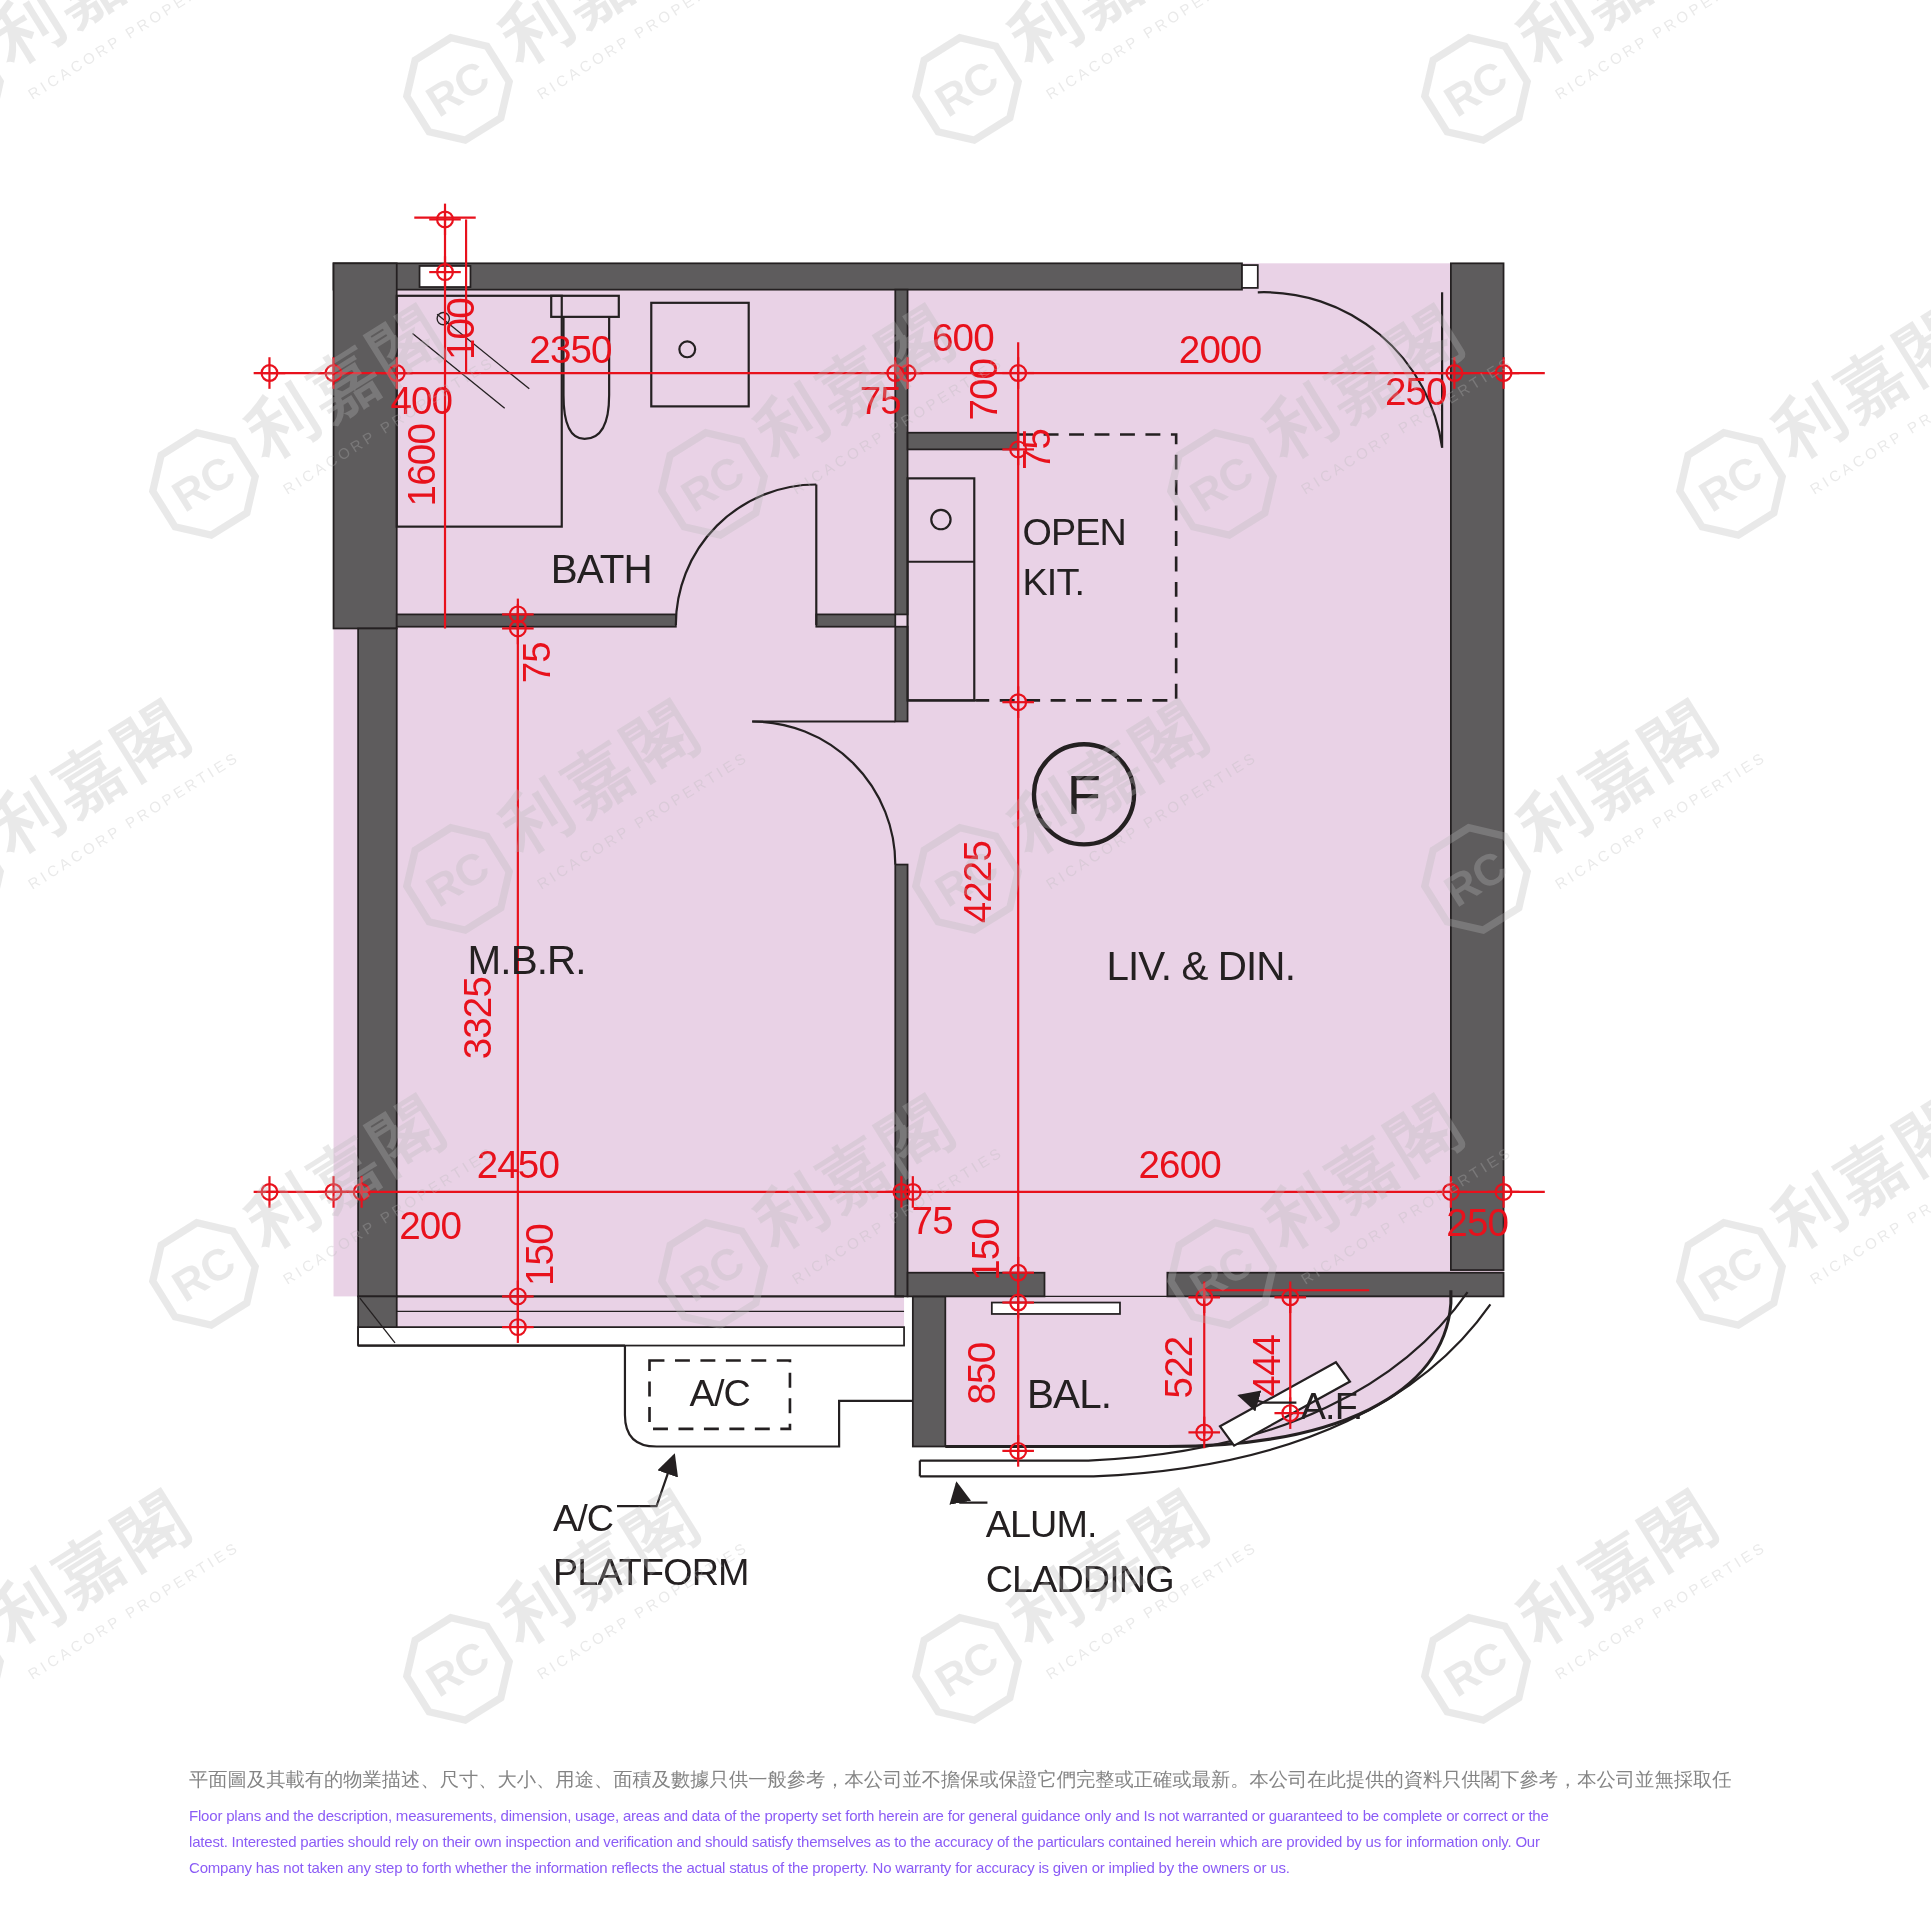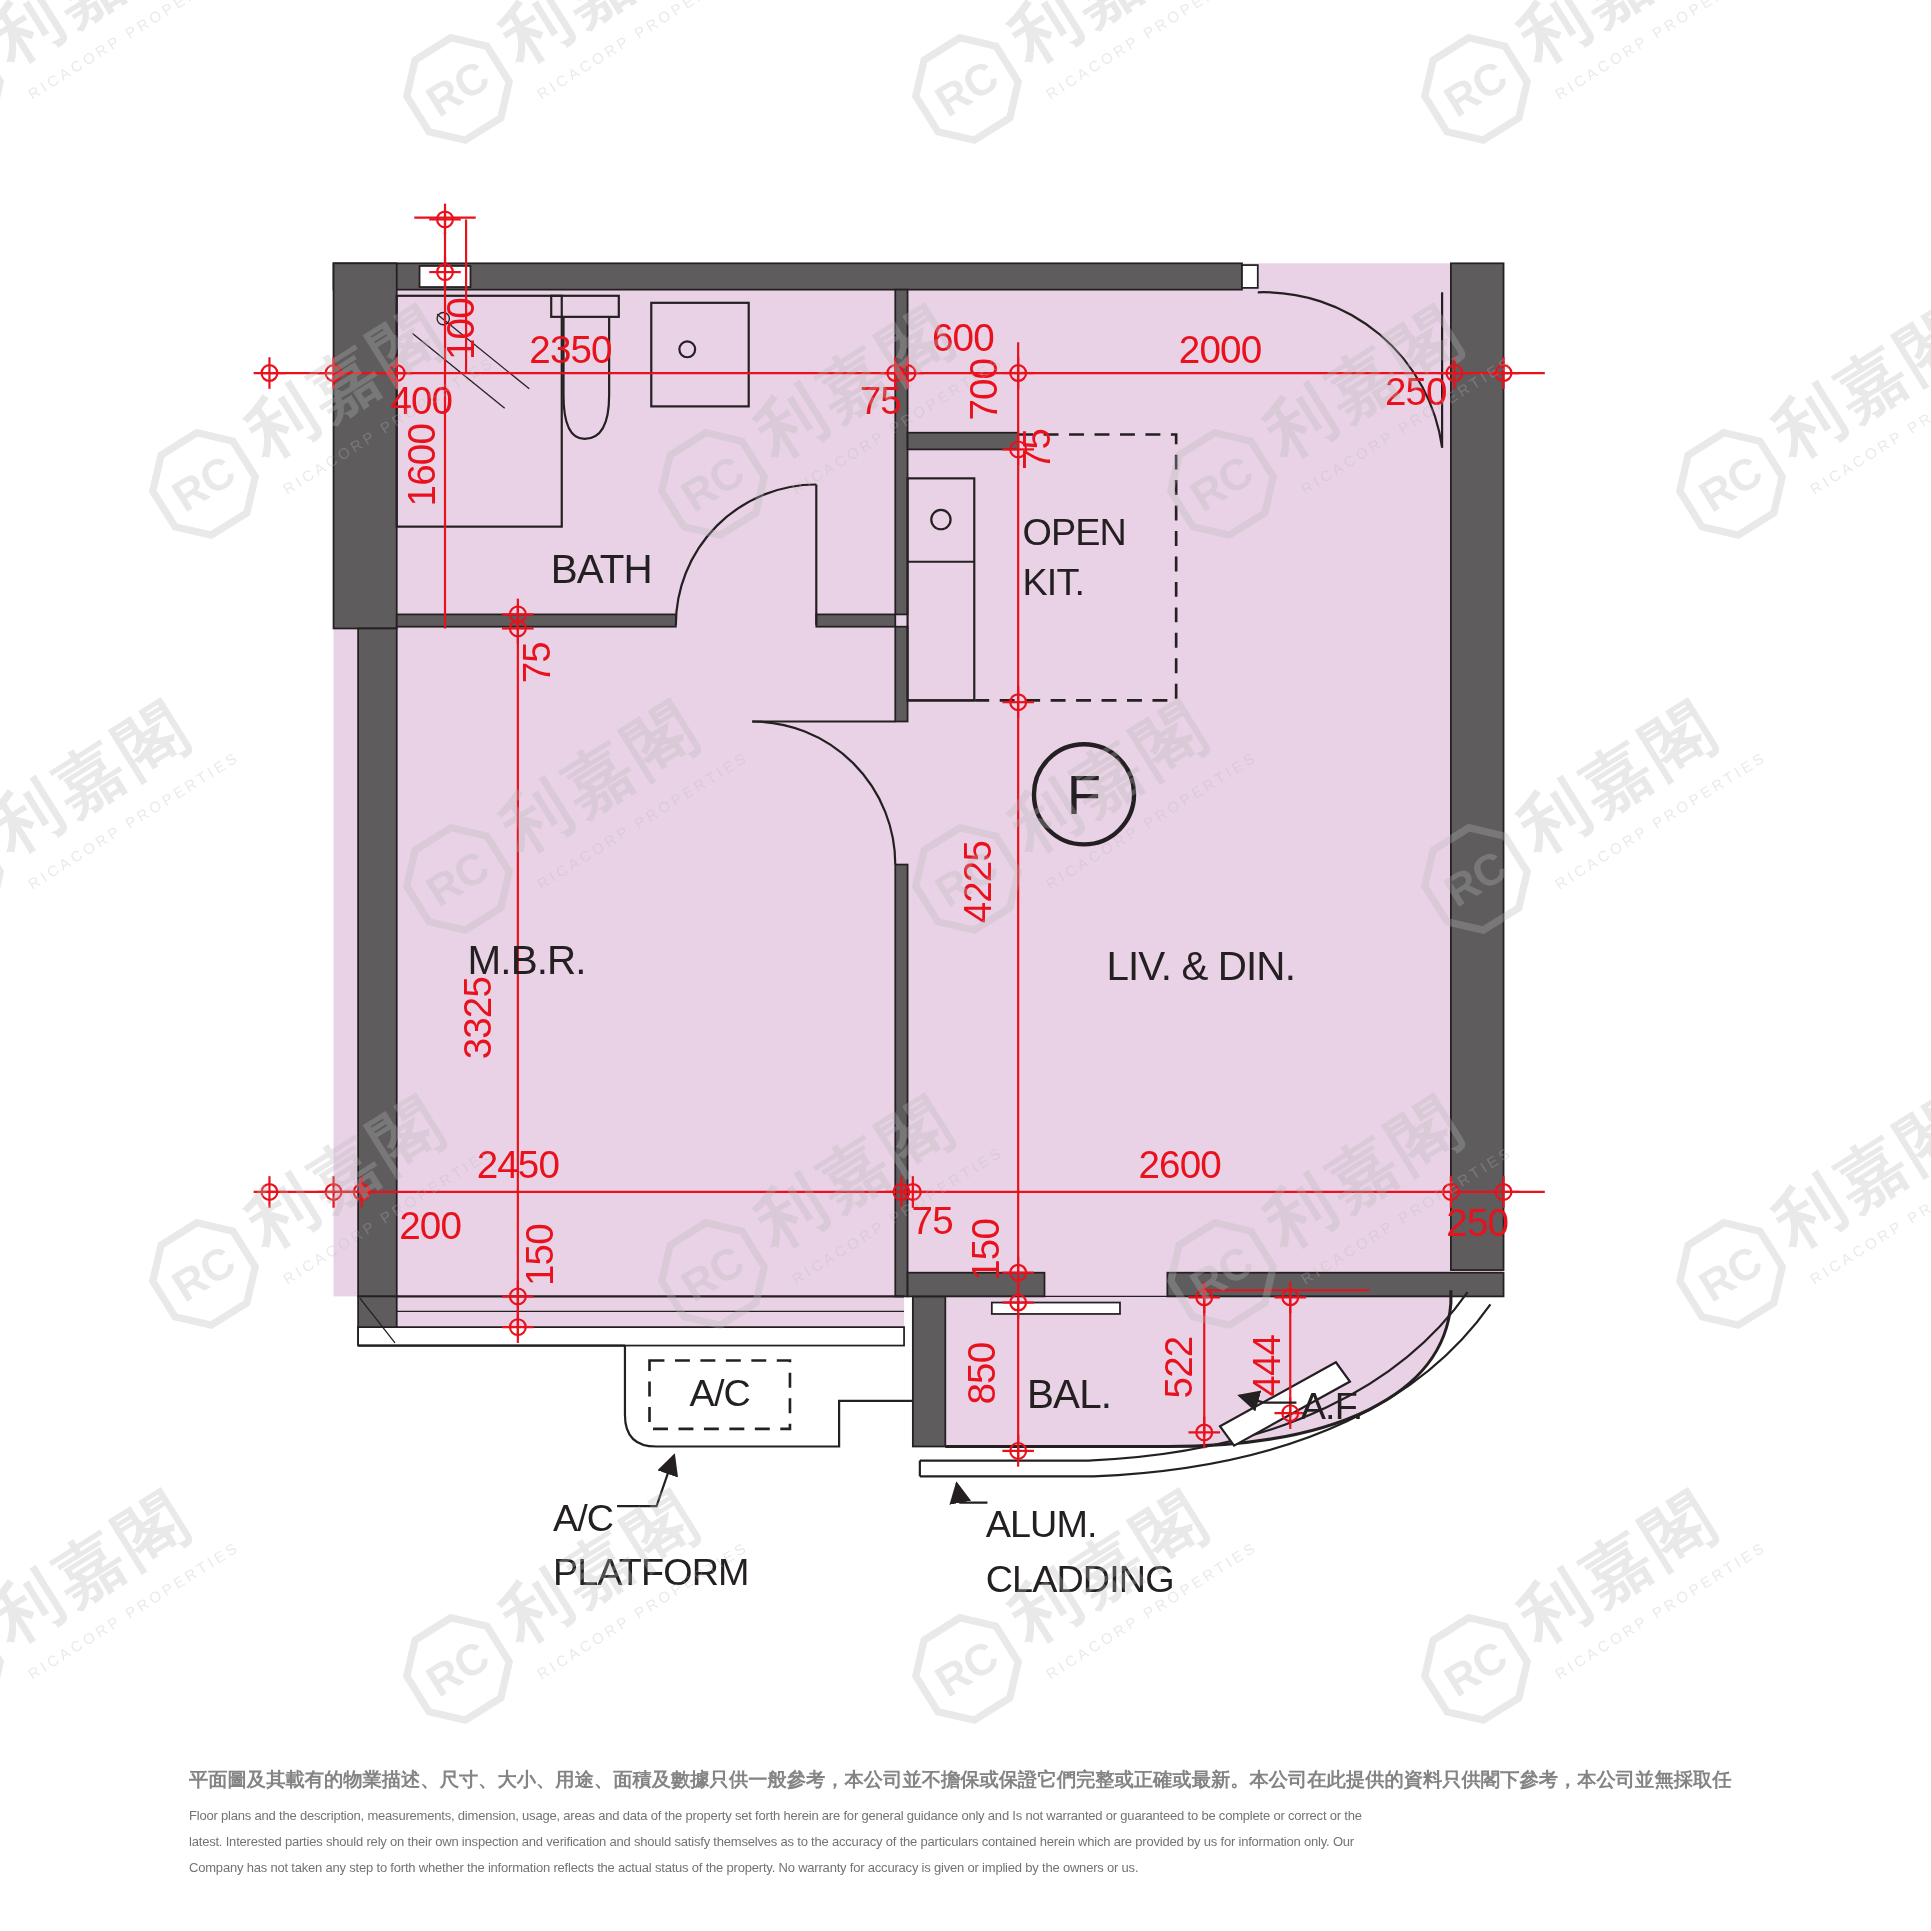--- a/index.html
+++ b/index.html
@@ -14,22 +14,22 @@
   .dashedln{stroke:#242021;fill:none;stroke-width:3;stroke-dasharray:17 12;}
   .redln{stroke:#e8111c;stroke-width:2.5;fill:none;}
   .redmark{stroke:#e8111c;stroke-width:2.5;fill:none;}
   .t-red{fill:#e8111c;font-size:44px;letter-spacing:-1px;}
   .t-blk{fill:#242021;font-size:46px;letter-spacing:-1px;}
   .t-blk-s{fill:#242021;font-size:43px;letter-spacing:-1px;}
   .t-unit{fill:#242021;font-size:64px;}
   .mid{text-anchor:middle;dominant-baseline:middle;}
   .st{text-anchor:start;dominant-baseline:middle;}
   .disclaimer{position:absolute;left:189px;top:1764px;width:1650px;z-index:3;}
-  .disc-zh{color:#848484;font-size:19.3px;line-height:32px;white-space:nowrap;font-weight:bold;}
-  .disc-en{color:#737373;font-size:13px;line-height:26px;white-space:nowrap;letter-spacing:-0.2px;}
+  .disc-zh{color:#848484;font-size:19.3px;line-height:32px;white-space:nowrap;}
+  .disc-en{color:#8b5cf6;font-size:15px;line-height:26px;white-space:nowrap;letter-spacing:-0.2px;}
   .disc-gap{height:7px;}
   .wm-layer{position:absolute;inset:0;z-index:4;opacity:0.30;pointer-events:none;}
   .wm{position:absolute;display:flex;align-items:center;gap:12.3px;color:#b9b9b9;
       transform:rotate(-32deg);}
   .wm svg{flex:0 0 auto;}
   .wm-cjk{font-size:68px;font-weight:bold;letter-spacing:5.3px;white-space:nowrap;}
   .wm-sub{font-size:15px;letter-spacing:3.5px;white-space:nowrap;margin-top:3.5px;}
 </style>
 </head>
 <body>

